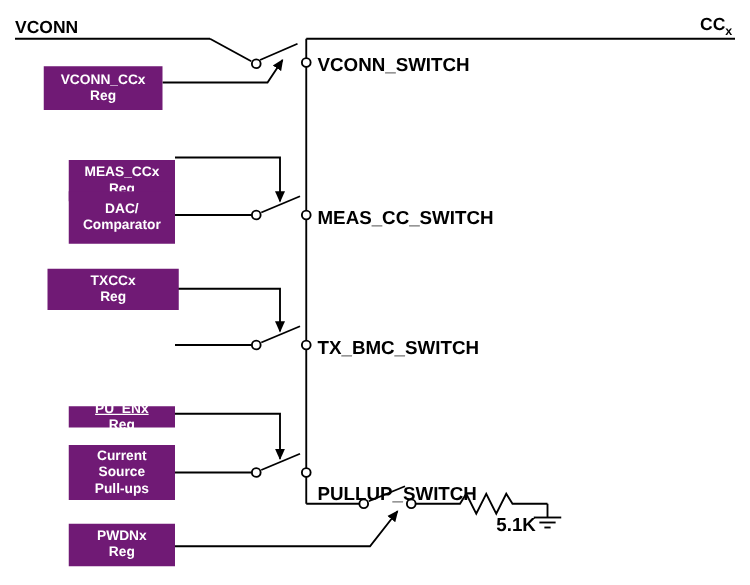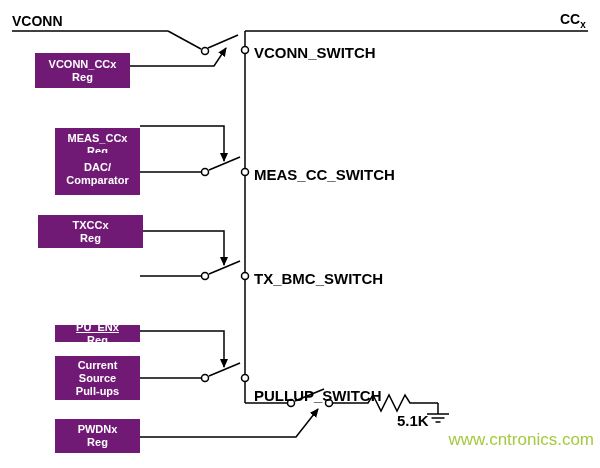--- a/index.html
+++ b/index.html
@@ -103,15 +103,14 @@
   <div class="reg-box" style="left:55px;  top:419px; width:85px; height:34px;">PWDNx
 Reg</div>
 
   <div class="lbl" style="left:254px; top:44px;">VCONN_SWITCH</div>
   <div class="lbl" style="left:254px; top:270px;">TX_BMC_SWITCH</div>
   <div class="lbl" style="left:254px; top:166px;">MEAS_CC_SWITCH</div>
   <div class="lbl" style="left:254px; top:387px;">PULLUP_SWITCH</div>
 
   <div class="lbl" style="left:377px; top:412px;margin-left:20px;">5.1K</div>
 
-  <div class="watermark" style="right:6px; top:430px;">www.cntronics.com</div>
 
 </div>
 
 </body></html>

